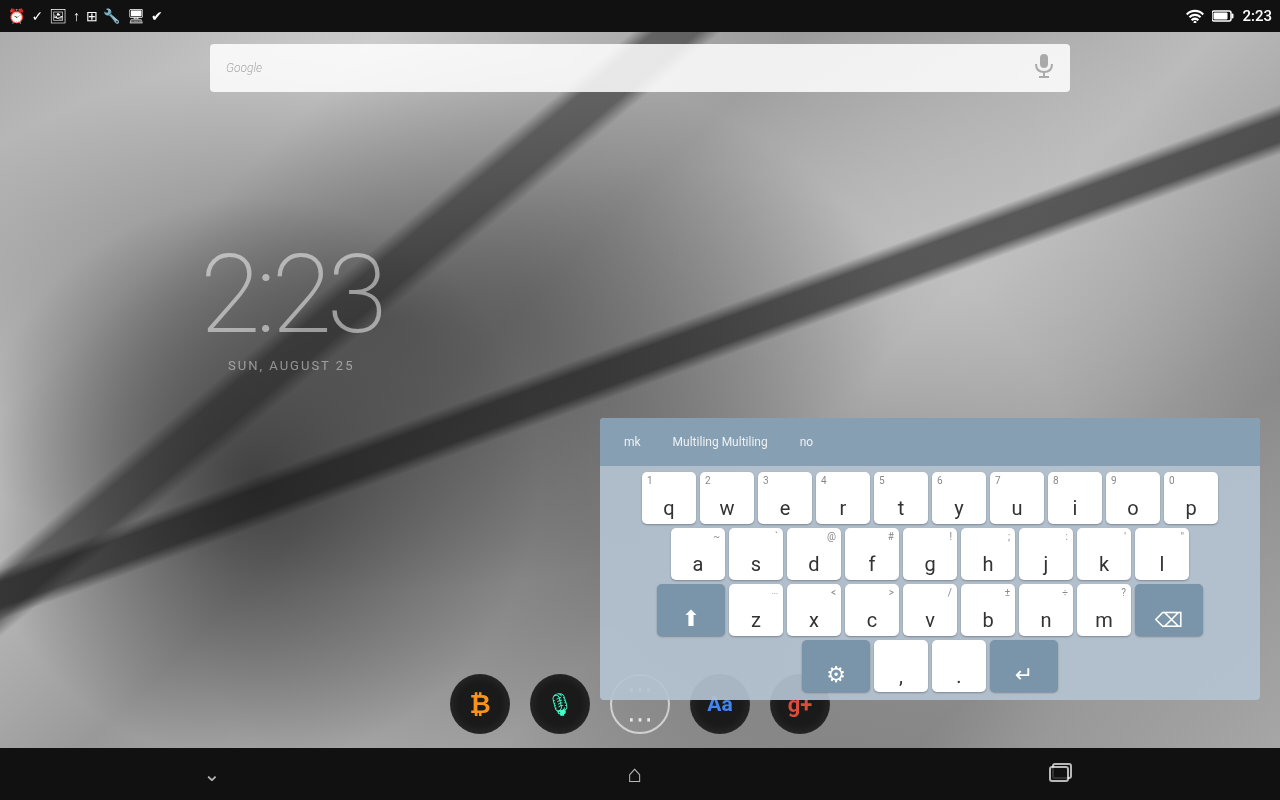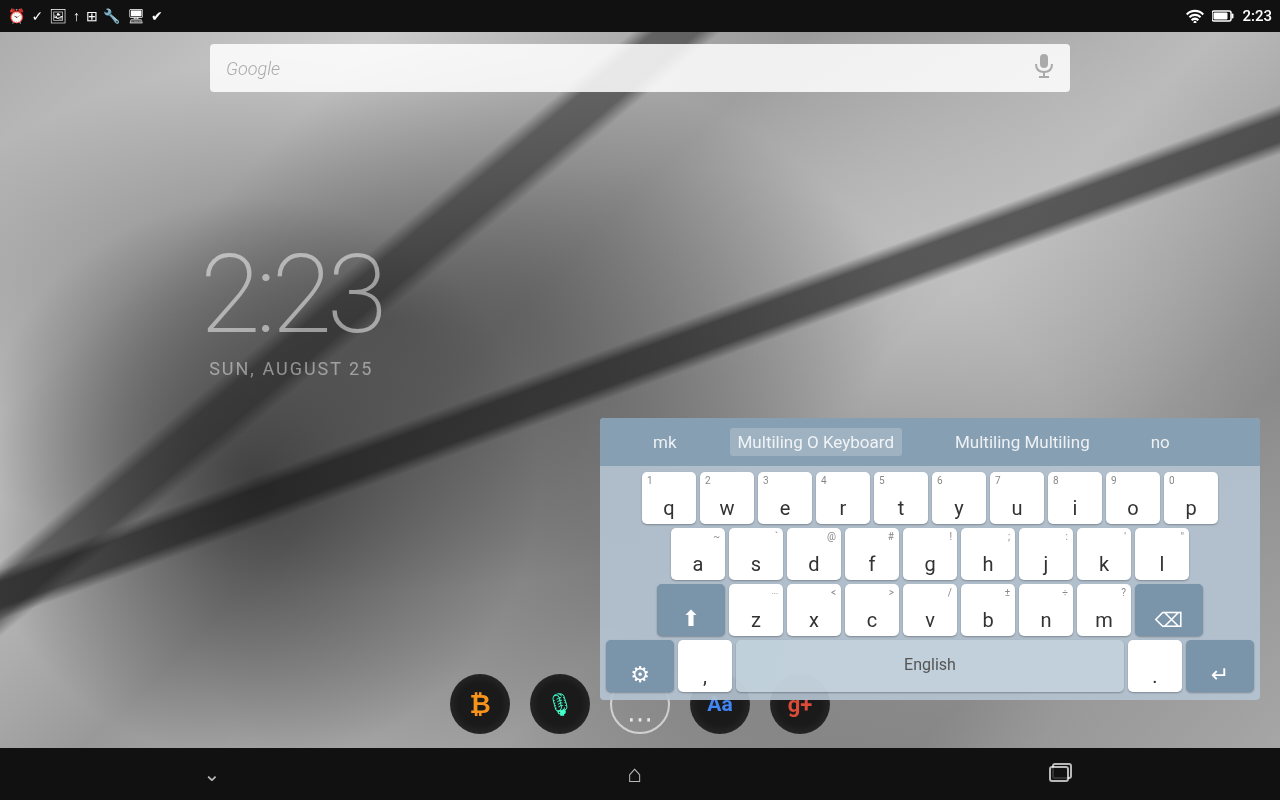--- a/index.html
+++ b/index.html
@@ -85,21 +85,21 @@
       height: 48px;
       background: rgba(255,255,255,0.85);
       border-radius: 4px;
       display: flex;
       align-items: center;
       padding: 0 16px;
       z-index: 10;
     }
     .google-logo {
       color: #aaa;
-      font-size: 18px;
+      font-size: 12px;
       font-style: italic;
       font-weight: 300;
       flex: 1;
     }
     .mic-icon {
       color: #aaa;
       font-size: 20px;
     }
 
     
@@ -111,21 +111,21 @@
     }
     .clock-time {
       color: rgba(255,255,255,0.5);
       font-size: 110px;
       font-weight: 200;
       letter-spacing: -5px;
       line-height: 1;
     }
     .clock-date {
       color: rgba(255,255,255,0.45);
-      font-size: 18px;
+      font-size: 13px;
       font-weight: 400;
       letter-spacing: 2px;
       margin-top: 8px;
       text-align: center;
     }
 
     
     #keyboard-container {
       position: absolute;
       bottom: 100px;
@@ -141,24 +141,23 @@
     #lang-row {
       display: flex;
       align-items: center;
       background: rgba(130,155,175,0.9);
       padding: 0 16px;
       height: 48px;
       gap: 16px;
     }
     .lang-item {
       color: rgba(255,255,255,0.85);
-      font-size: 17px;
+      font-size: 12px;
       padding: 4px 8px;
       cursor: pointer;
-      margin-left: 29px;
     }
     .lang-item.active {
       background: rgba(255,255,255,0.2);
       border-radius: 3px;
     }
 
     
     #keys-area {
       padding: 6px 6px 4px;
     }
@@ -339,21 +338,20 @@
 
 <div id="clock-display">
   <div class="clock-time">2:23</div>
   <div class="clock-date">SUN, AUGUST 25</div>
 </div>
 
 <div id="keyboard-container">
 
   <div id="lang-row">
     <span class="lang-item">mk</span>
-    <span class="lang-item active">Multiling O Keyboard</span>
     <span class="lang-item">Multiling Multiling</span>
     <span class="lang-item">no</span>
   </div>
 
   <div id="keys-area">
 
     <div class="key-row">
       <div class="key w-normal">
         <span class="key-num">1</span>
         <span class="key-char">q</span>
@@ -471,23 +469,20 @@
         <span class="key-char" style="font-size:20px;">⌫</span>
       </div>
     </div>
 
     <div class="key-row">
       <div class="key key-dark w-settings">
         <span class="key-char" style="font-size:22px;">⚙</span>
       </div>
       <div class="key w-comma">
         <span class="key-char">,</span>
-      </div>
-      <div class="key key-space" style="flex:1; min-height:52px; display:flex; align-items:center; justify-content:center;">
-        <span class="key-char" style="font-size:16px; color:#555;">English</span>
       </div>
       <div class="key w-period">
         <span class="key-char">.</span>
       </div>
       <div class="key key-dark w-enter">
         <span class="key-char" style="font-size:22px;">↵</span>
       </div>
     </div>
 
   </div>

